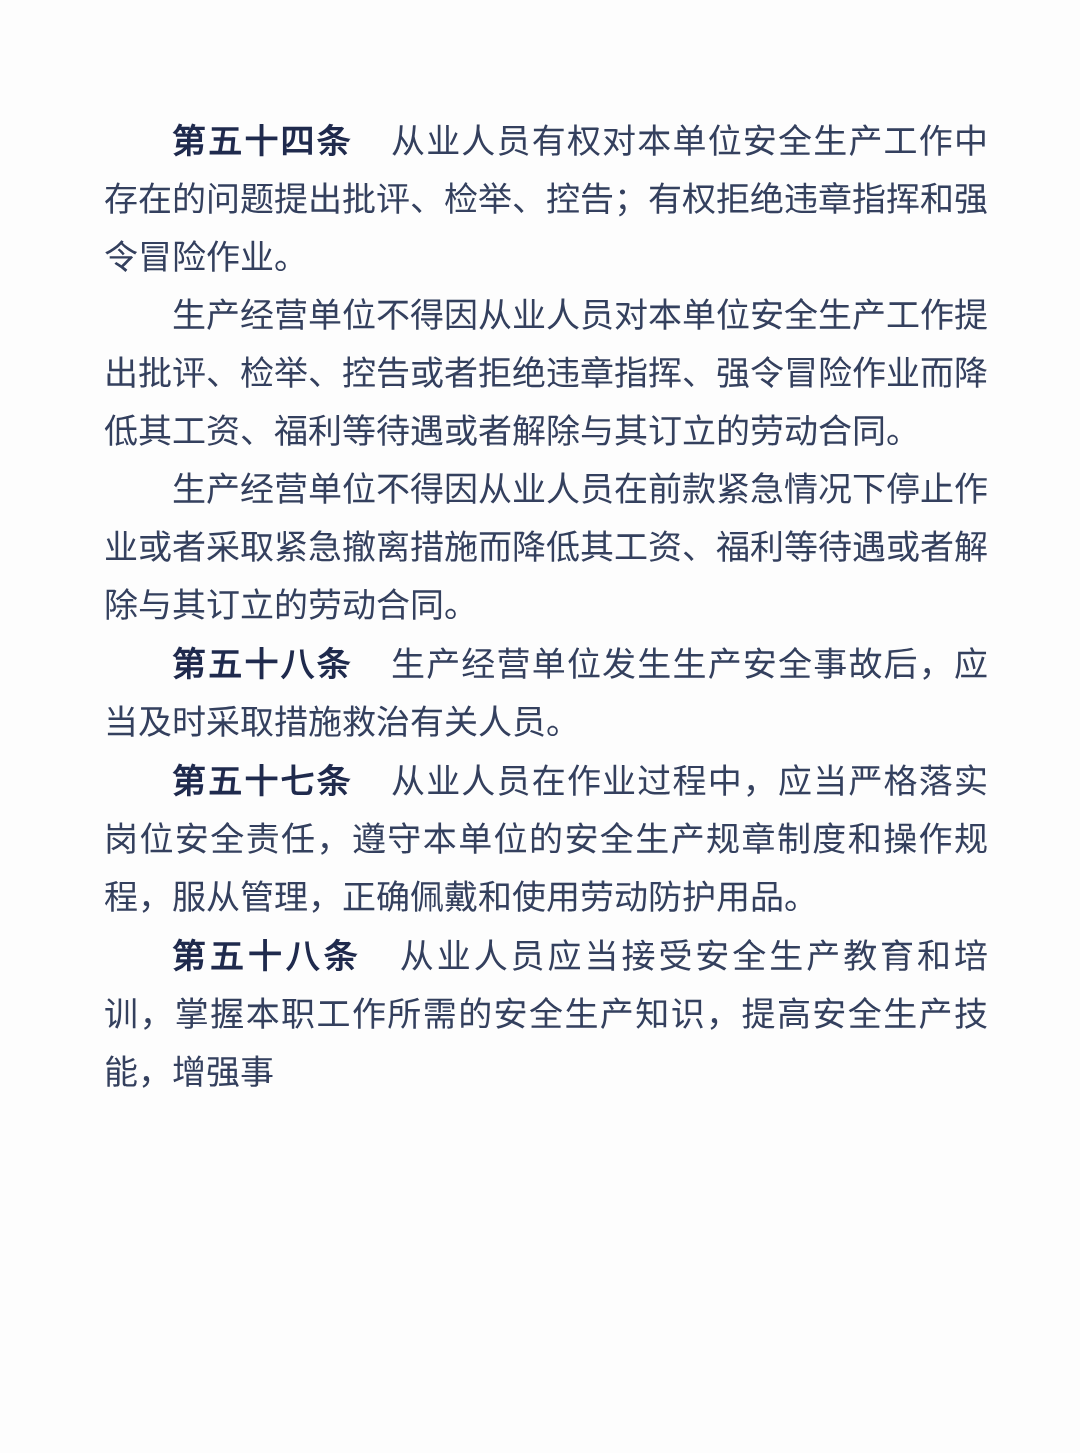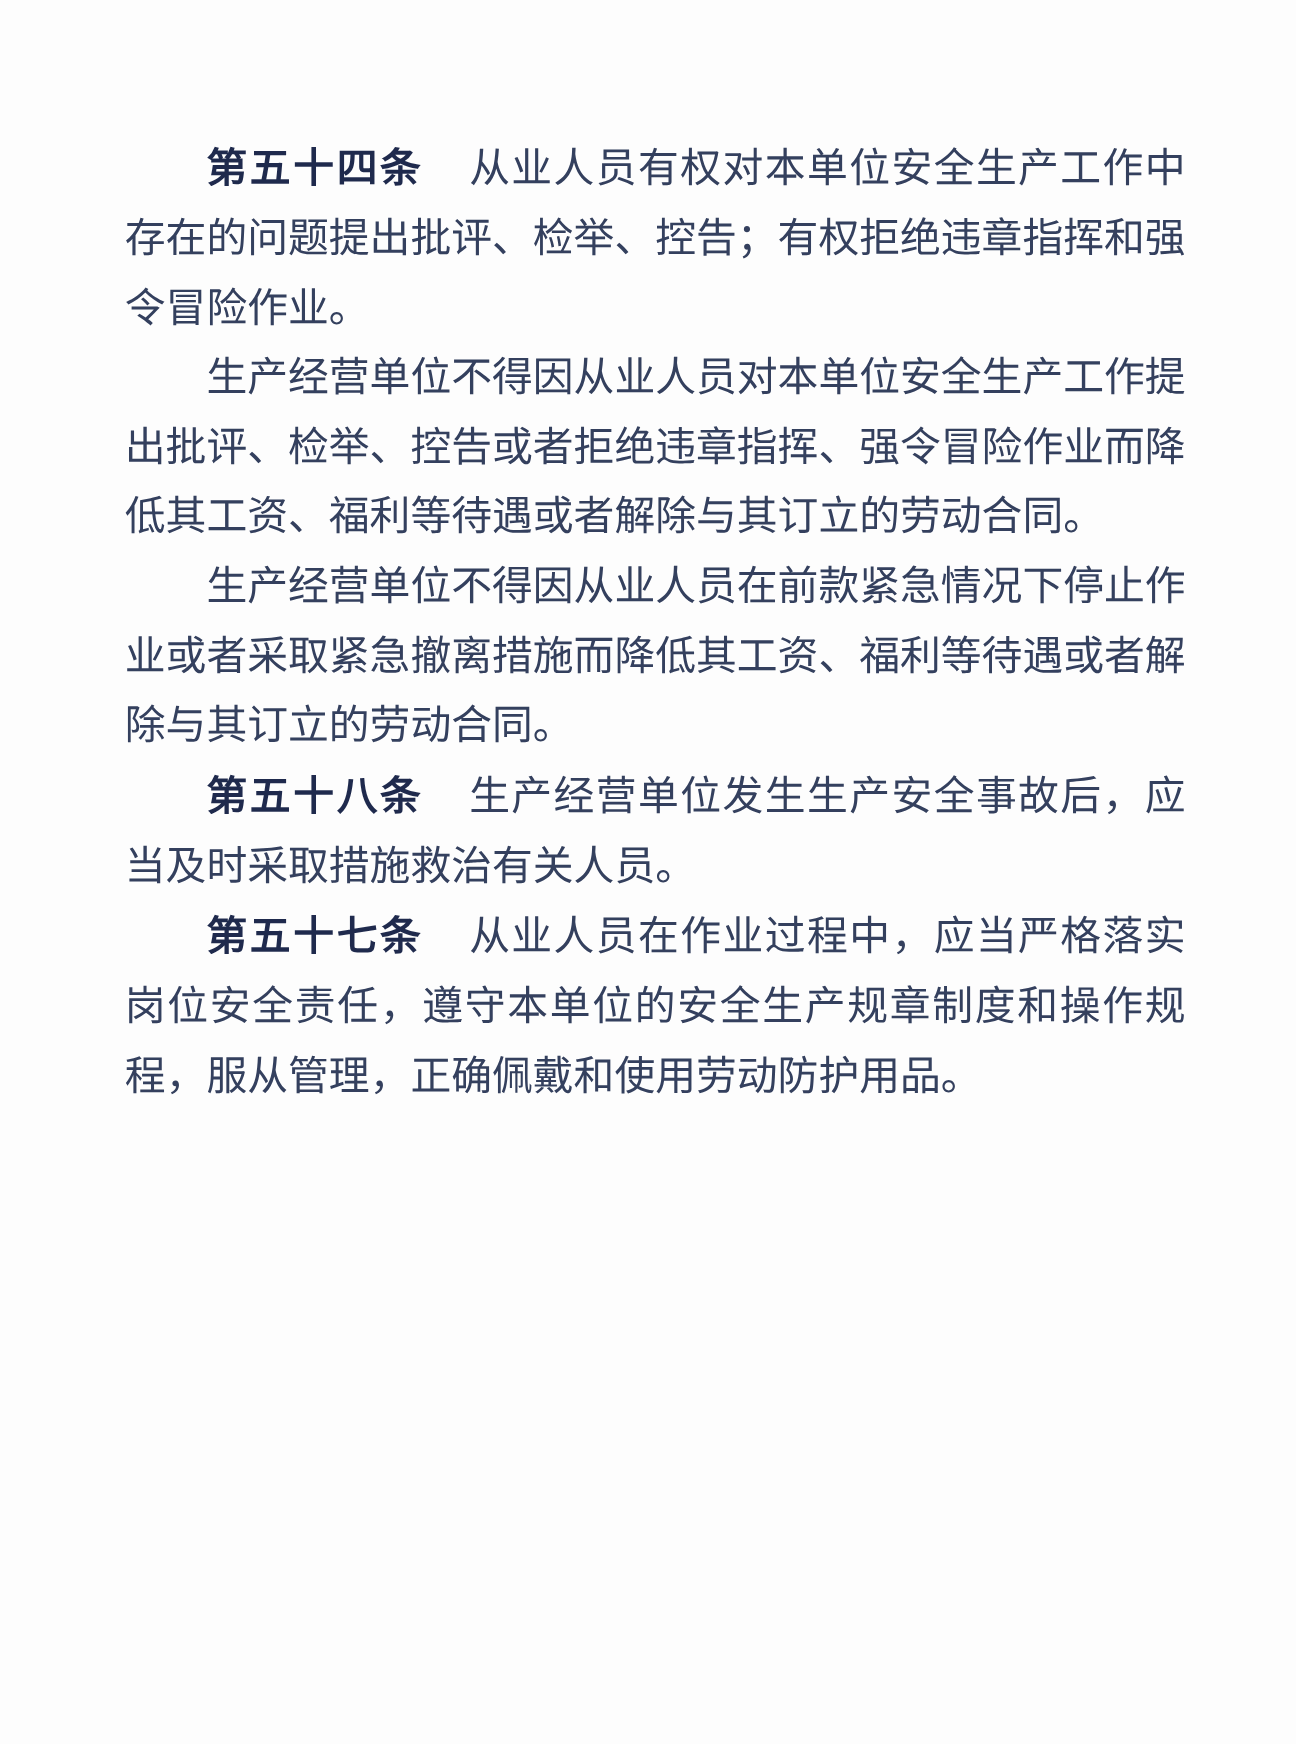--- a/index.html
+++ b/index.html
@@ -43,14 +43,15 @@
 </head>
 <body>
 
 <div class="page">
   <div class="text-column" id="text-column">
       <p class="para"><b class="article">第五十四条</b><span class="body-text">从业人员有权对本单位安全生产工作中存在的问题提出批评、检举、控告；有权拒绝违章指挥和强令冒险作业。</span></p>
       <p class="para"><span class="body-text">生产经营单位不得因从业人员对本单位安全生产工作提出批评、检举、控告或者拒绝违章指挥、强令冒险作业而降低其工资、福利等待遇或者解除与其订立的劳动合同。</span></p>
       <p class="para"><span class="body-text">生产经营单位不得因从业人员在前款紧急情况下停止作业或者采取紧急撤离措施而降低其工资、福利等待遇或者解除与其订立的劳动合同。</span></p>
       <p class="para"><b class="article">第五十八条</b><span class="body-text">生产经营单位发生生产安全事故后，应当及时采取措施救治有关人员。</span></p>
       <p class="para"><b class="article">第五十七条</b><span class="body-text">从业人员在作业过程中，应当严格落实岗位安全责任，遵守本单位的安全生产规章制度和操作规程，服从管理，正确佩戴和使用劳动防护用品。</span></p>
+      <p class="para"><b class="article">第五十八条</b><span class="body-text">从业人员应当接受安全生产教育和培训，掌握本职工作所需的安全生产知识，提高安全生产技能，增强事</span></p>
     </div>
 </div>
 
 </body></html>

